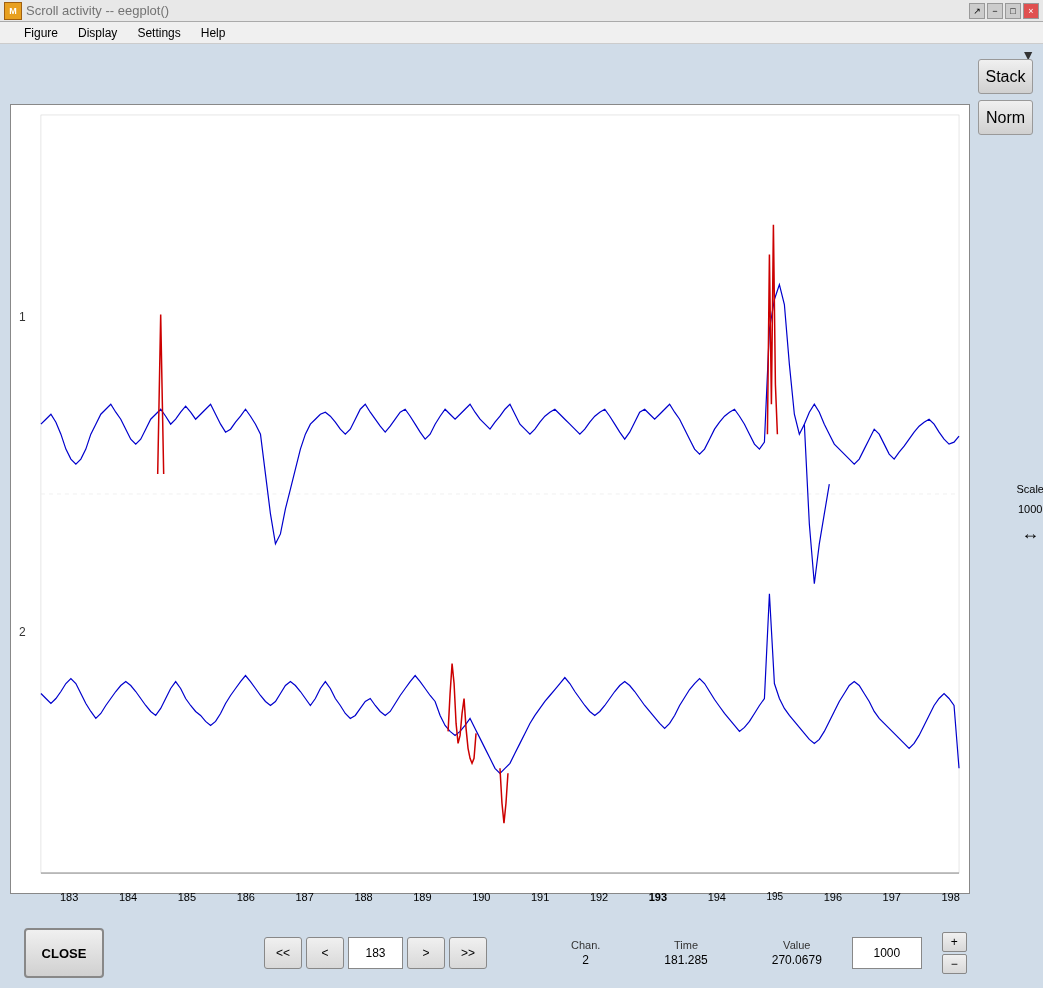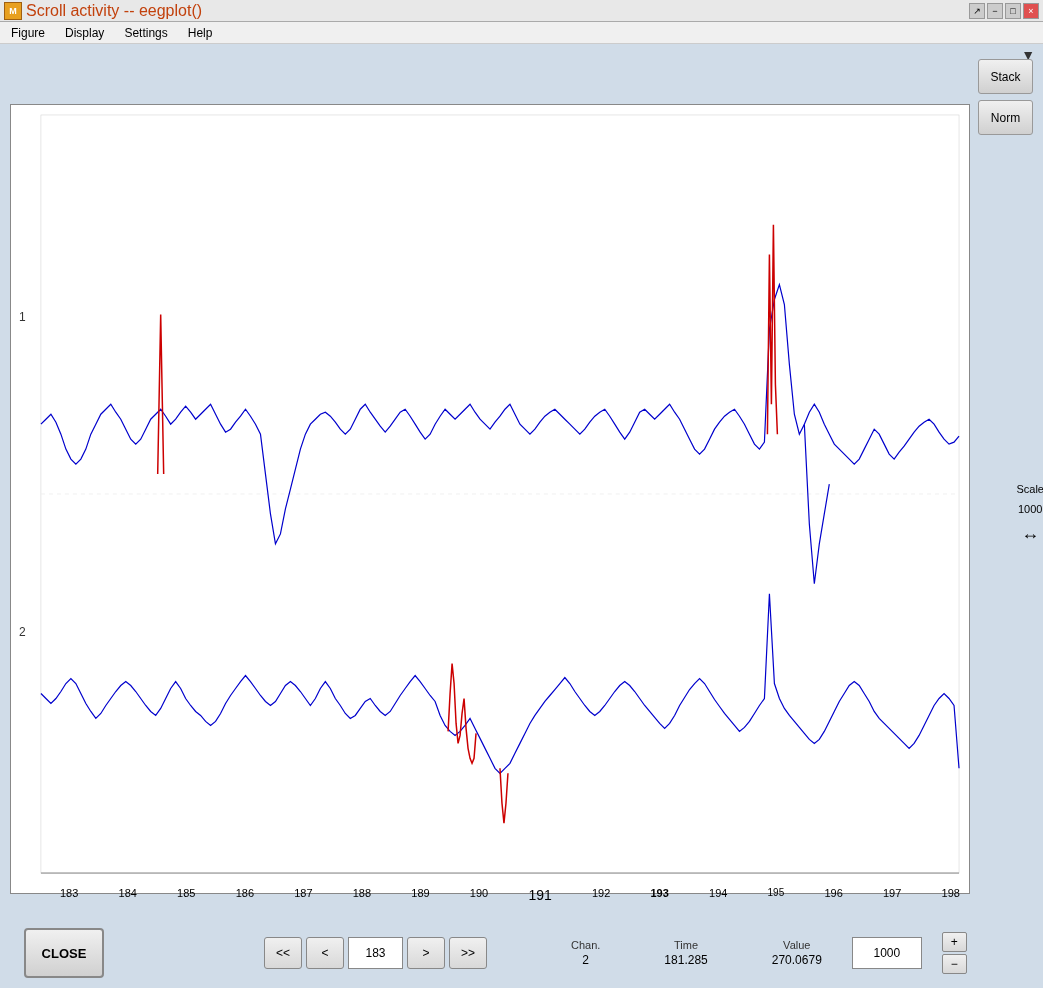--- a/index.html
+++ b/index.html
@@ -21,22 +21,22 @@
       justify-content: space-between;
       padding: 2px 4px;
       height: 22px;
     }
     .title-bar-left {
       display: flex;
       align-items: center;
       gap: 4px;
     }
     .title-bar-title {
-      font-size: 16px;
-      color: #c2410c;
+      font-size: 13px;
+      color: #737373;
     }
     .title-bar-controls {
       display: flex;
       gap: 2px;
     }
     .title-btn {
       width: 16px;
       height: 16px;
       background: #ccc;
       border: 1px solid #999;
@@ -57,21 +57,21 @@
       display: flex;
       align-items: center;
       justify-content: center;
     }
     
     .menu-bar {
       background: #f0f0f0;
       border-bottom: 1px solid #ccc;
       display: flex;
       align-items: center;
-      padding: 2px 7px;
+      padding: 2px 20px;
       height: 22px;
       gap: 12px;
     }
     .menu-item {
       font-size: 12px;
       color: #000;
       cursor: pointer;
       padding: 1px 4px;
     }
     .corner-icon {
@@ -97,21 +97,21 @@
       flex-direction: column;
       gap: 6px;
       z-index: 10;
     }
     .side-btn {
       width: 55px;
       height: 35px;
       background: linear-gradient(to bottom, #f0f0f0, #d0d0d0);
       border: 1px solid #999;
       border-radius: 3px;
-      font-size: 12px;
+      font-size: 16px;
       cursor: pointer;
       display: flex;
       align-items: center;
       justify-content: center;
     }
     
     .plot-container {
       position: absolute;
       left: 10px;
       top: 60px;
@@ -308,21 +308,21 @@
 
   <div style="position:absolute; bottom:85px; left:30px; width:960px; display:flex; justify-content:space-between; padding:0 30px;">
     <span style="font-size:11px;">183</span>
     <span style="font-size:11px;">184</span>
     <span style="font-size:11px;">185</span>
     <span style="font-size:11px;">186</span>
     <span style="font-size:11px;">187</span>
     <span style="font-size:11px;">188</span>
     <span style="font-size:11px;">189</span>
     <span style="font-size:11px;">190</span>
-    <span style="font-size:14px;">191</span>
+    <span style="font-size:11px;">191</span>
     <span style="font-size:11px;">192</span>
     <span style="font-size:11px;font-weight:bold;">193</span>
     <span style="font-size:11px;">194</span>
     <span style="font-size:10px;">195</span>
     <span style="font-size:11px;">196</span>
     <span style="font-size:11px;">197</span>
     <span style="font-size:11px;">198</span>
   </div>
 
   <div class="bottom-controls">

